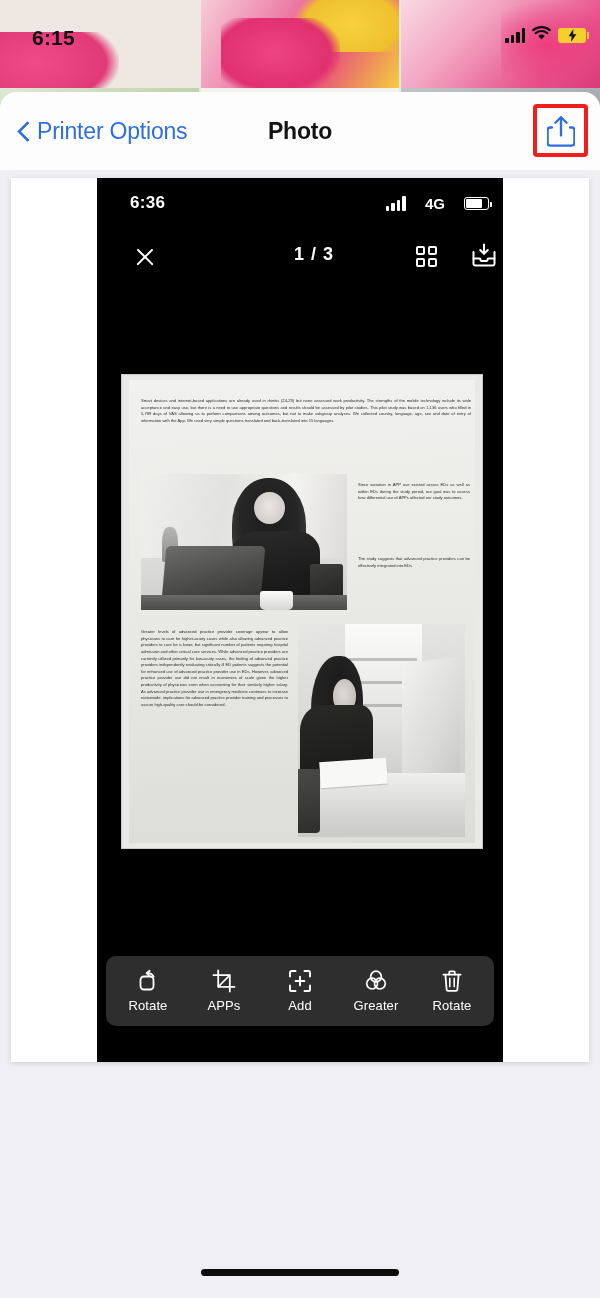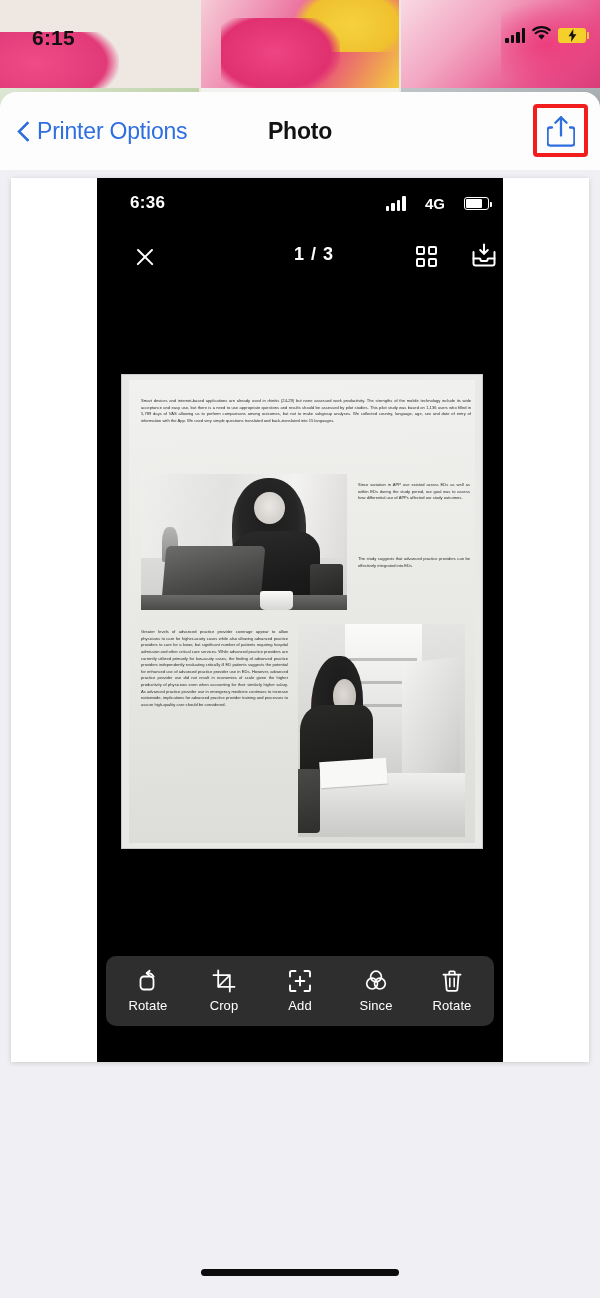--- a/index.html
+++ b/index.html
@@ -784,21 +784,21 @@
         </div>
 
         <div class="tool-item">
           <span class="tool-ico">
             <svg class="tool-ico" viewBox="0 0 24 24">
               <path d="M6.2 1.5 V17.8 H22.5" stroke="#fff" stroke-width="1.8" fill="none" stroke-linecap="round" stroke-linejoin="round"></path>
               <path d="M1.5 6.2 H17.8 V22.5" stroke="#fff" stroke-width="1.8" fill="none" stroke-linecap="round" stroke-linejoin="round"></path>
               <path d="M6.4 17.6 L17.6 6.4" stroke="#fff" stroke-width="1.5" fill="none" stroke-linecap="round"></path>
             </svg>
           </span>
-          <span class="tool-label">Crop</span>
+          <span class="tool-label">APPs</span>
         </div>
 
         <div class="tool-item">
           <span class="tool-ico">
             <svg class="tool-ico" viewBox="0 0 24 24">
               <path d="M2 7.5 V3.6 a1.6 1.6 0 0 1 1.6-1.6 H7.5" stroke="#fff" stroke-width="1.9" fill="none" stroke-linecap="round"></path>
               <path d="M16.5 2 H20.4 A1.6 1.6 0 0 1 22 3.6 V7.5" stroke="#fff" stroke-width="1.9" fill="none" stroke-linecap="round"></path>
               <path d="M22 16.5 V20.4 A1.6 1.6 0 0 1 20.4 22 H16.5" stroke="#fff" stroke-width="1.9" fill="none" stroke-linecap="round"></path>
               <path d="M7.5 22 H3.6 A1.6 1.6 0 0 1 2 20.4 V16.5" stroke="#fff" stroke-width="1.9" fill="none" stroke-linecap="round"></path>
               <path d="M12 7.6 V16.4 M7.6 12 H16.4" stroke="#fff" stroke-width="1.9" fill="none" stroke-linecap="round"></path>
@@ -808,21 +808,21 @@
         </div>
 
         <div class="tool-item">
           <span class="tool-ico">
             <svg class="tool-ico" viewBox="0 0 24 24">
               <circle cx="12" cy="7.6" r="5.4" stroke="#fff" stroke-width="1.7" fill="none"></circle>
               <circle cx="8.1" cy="14.6" r="5.4" stroke="#fff" stroke-width="1.7" fill="none"></circle>
               <circle cx="15.9" cy="14.6" r="5.4" stroke="#fff" stroke-width="1.7" fill="none"></circle>
             </svg>
           </span>
-          <span class="tool-label">Since</span>
+          <span class="tool-label">Greater</span>
         </div>
 
         <div class="tool-item">
           <span class="tool-ico">
             <svg class="tool-ico" viewBox="0 0 24 24">
               <path d="M3.4 5.6 H20.6" stroke="#fff" stroke-width="1.8" stroke-linecap="round"></path>
               <path d="M9.2 5.4 V3.4 a1 1 0 0 1 1-1 h3.6 a1 1 0 0 1 1 1 v2" stroke="#fff" stroke-width="1.8" fill="none" stroke-linecap="round"></path>
               <path d="M5.4 5.8 L6.6 20.4 a1.6 1.6 0 0 0 1.6 1.5 h7.6 a1.6 1.6 0 0 0 1.6-1.5 L18.6 5.8" stroke="#fff" stroke-width="1.8" fill="none" stroke-linecap="round" stroke-linejoin="round"></path>
               <path d="M9.8 9.4 V17.6 M14.2 9.4 V17.6" stroke="#fff" stroke-width="1.6" stroke-linecap="round"></path>
             </svg>

